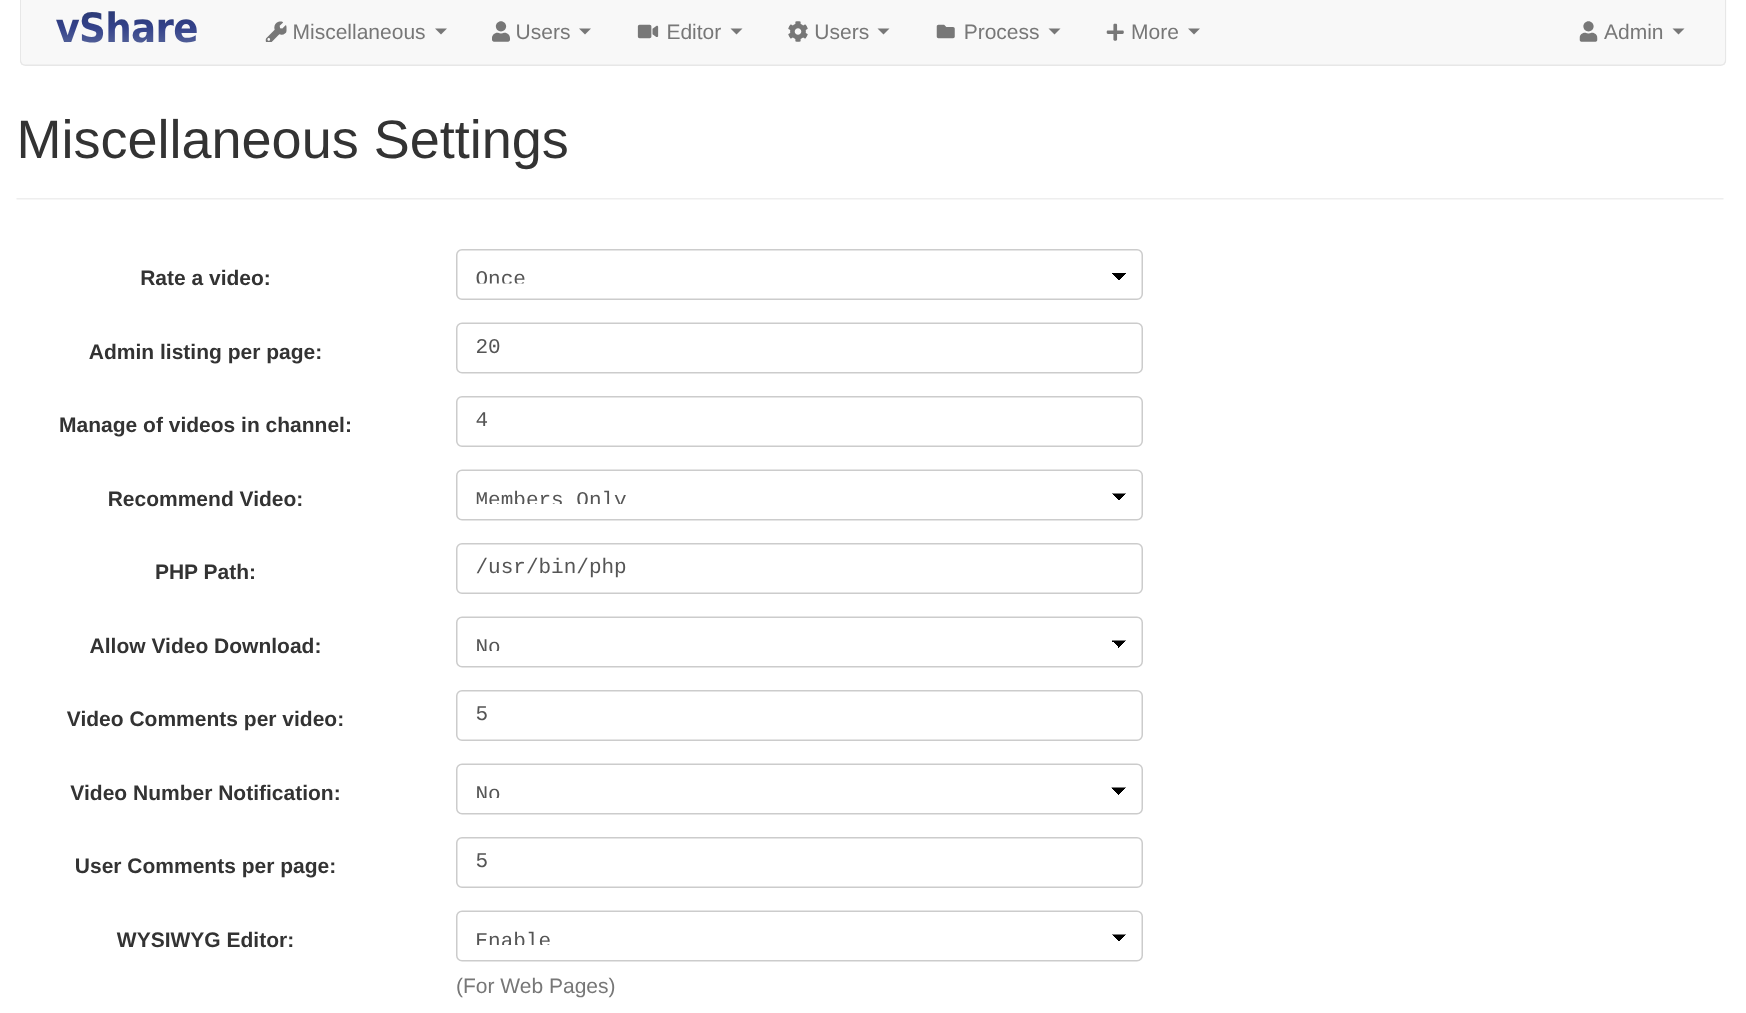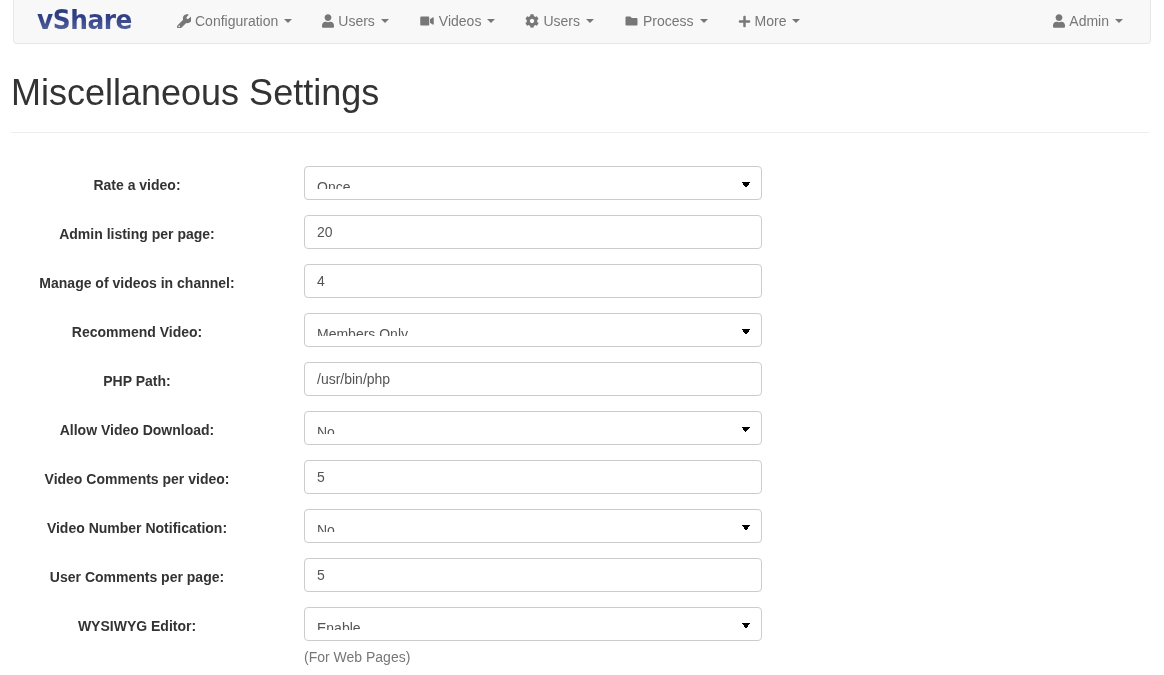--- a/index.html
+++ b/index.html
@@ -146,21 +146,21 @@
     left: 304px;
     top: 0;
     width: 458px;
   }
   .form-control {
     display: block;
     box-sizing: border-box;
     width: 458px;
     height: 34px;
     padding: 10px 12px;
-    font-family: Liberation Sans, sans-serif;
+    font-family: Liberation Mono, monospace;
     font-size: 14px;
     line-height: 20px;
     color: #555555;
     background-color: #ffffff;
     border: 1px solid #cccccc;
     border-radius: 4px;
     outline: none;
   }
   select.form-control {
     appearance: none;
@@ -194,41 +194,41 @@
     <a class="brand" href="#">vShare</a>
 
     <div class="nav-items">
 
       <a class="nav-item" href="#">
         <span class="nav-ico">
           <svg width="14" height="14" viewBox="0 0 512 512" aria-hidden="true">
               <path d="M507.7 109.5c-2.6-7.9-12.6-10.2-18.5-4.3l-78.4 78.4-55.6-9.3-9.3-55.6 78.4-78.4c5.9-5.9 3.6-15.9-4.3-18.5C388.5 12.6 353.6 10 318 20.6c-57 17-99 69.4-102.8 128.8-1.4 21.9 1.7 42.9 8.4 62.2L23.5 411.7c-31.3 31.3-31.3 82 0 113.3l.1.1c31.3 31.3 82 31.3 113.3 0l200.1-200.1c19.3 6.7 40.3 9.8 62.2 8.4 59.4-3.8 111.8-45.8 128.8-102.8 10.6-35.6 8-70.5-20.3-121.1zM80 480c-17.7 0-32-14.3-32-32s14.3-32 32-32 32 14.3 32 32-14.3 32-32 32z"></path>
             </svg>
         </span>
-        <span>Configuration</span>
+        <span>Miscellaneous</span>
         <span class="caret"></span>
       </a>
 
       <a class="nav-item" href="#">
         <span class="nav-ico">
           <svg width="12" height="14" viewBox="0 0 448 512" aria-hidden="true">
               <path d="M224 256c70.7 0 128-57.3 128-128S294.7 0 224 0 96 57.3 96 128s57.3 128 128 128zm89.6 32h-16.7c-22.2 10.2-46.9 16-72.9 16s-50.6-5.8-72.9-16h-16.7C60.2 288 0 348.2 0 422.4V464c0 26.5 21.5 48 48 48h352c26.5 0 48-21.5 48-48v-41.6c0-74.2-60.2-134.4-134.4-134.4z"></path>
             </svg>
         </span>
         <span>Users</span>
         <span class="caret"></span>
       </a>
 
       <a class="nav-item" href="#">
         <span class="nav-ico">
           <svg width="16" height="12" viewBox="0 0 576 512" aria-hidden="true">
               <path d="M336.2 64H47.8C21.4 64 0 85.4 0 111.8v288.4C0 426.6 21.4 448 47.8 448h288.4c26.4 0 47.8-21.4 47.8-47.8V111.8c0-26.4-21.4-47.8-47.8-47.8zm189.4 37.7L416 177.3v157.4l109.6 75.5c21.2 14.6 50.4-.3 50.4-25.8V127.5c0-25.4-29.1-40.4-50.4-25.8z"></path>
             </svg>
         </span>
-        <span>Videos</span>
+        <span>Editor</span>
         <span class="caret"></span>
       </a>
 
       <a class="nav-item" href="#">
         <span class="nav-ico">
           <svg width="14" height="14" viewBox="0 0 512 512" aria-hidden="true">
               <path d="M487.4 315.7l-42.6-24.6c4.3-23.2 4.3-47 0-70.2l42.6-24.6c4.9-2.8 7.1-8.6 5.5-14-11.1-35.6-30-67.8-54.7-94.6-3.8-4.1-10-5.1-14.8-2.3l-42.6 24.6c-18-15.4-38.6-27.3-60.9-35.1V25.8c0-5.6-3.9-10.5-9.4-11.7-36.7-8.2-74.3-7.8-109.2 0-5.5 1.2-9.4 6.1-9.4 11.7v49.2c-22.3 7.9-42.9 19.8-60.9 35.1L88.4 85.5c-4.9-2.8-11-1.9-14.8 2.3-24.7 26.7-43.6 58.9-54.7 94.6-1.7 5.4.6 11.2 5.5 14l42.6 24.6c-4.3 23.2-4.3 47 0 70.2L24.3 315.7c-4.9 2.8-7.1 8.6-5.5 14 11.1 35.6 30 67.8 54.7 94.6 3.8 4.1 10 5.1 14.8 2.3l42.6-24.6c18 15.4 38.6 27.3 60.9 35.1v49.2c0 5.6 3.9 10.5 9.4 11.7 36.7 8.2 74.3 7.8 109.2 0 5.5-1.2 9.4-6.1 9.4-11.7v-49.2c22.3-7.9 42.9-19.8 60.9-35.1l42.6 24.6c4.9 2.8 11 1.9 14.8-2.3 24.7-26.7 43.6-58.9 54.7-94.6 1.5-5.5-.7-11.3-5.6-14.1zM256 336c-44.1 0-80-35.9-80-80s35.9-80 80-80 80 35.9 80 80-35.9 80-80 80z"></path>
             </svg>
         </span>
         <span>Users</span>

